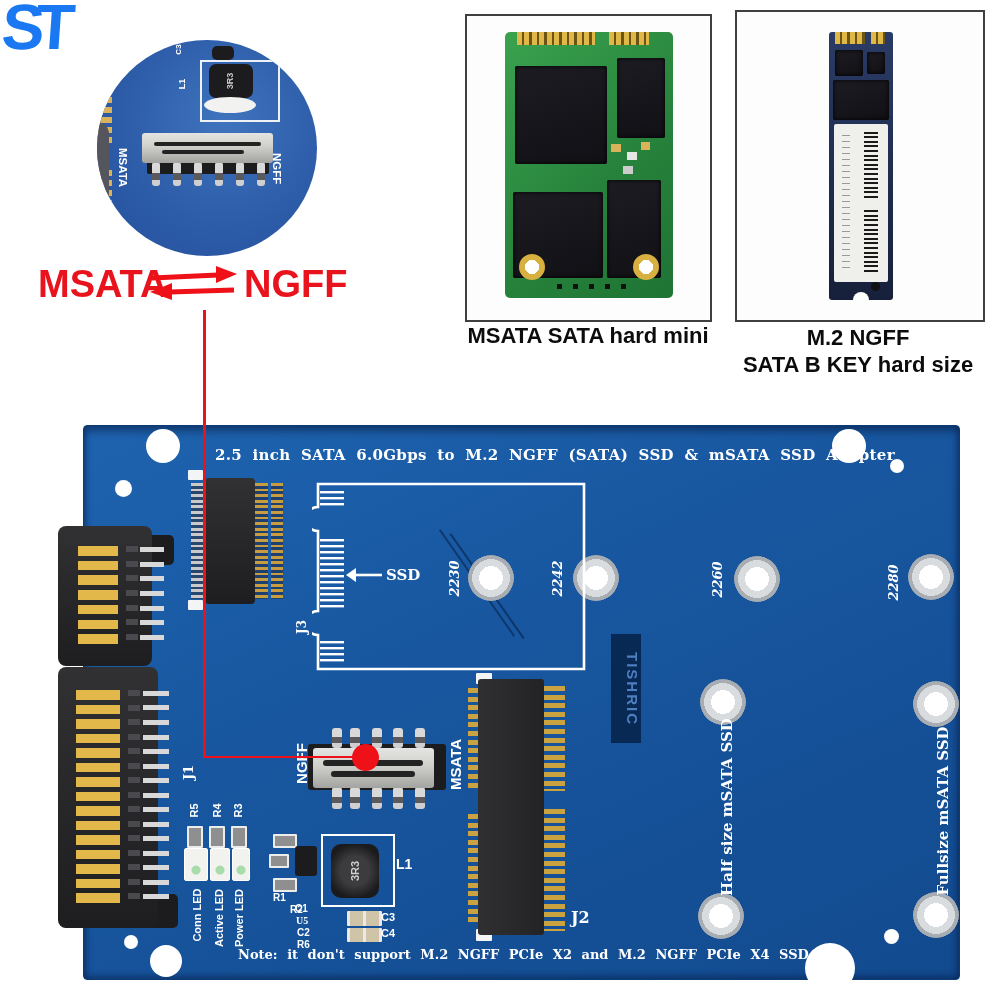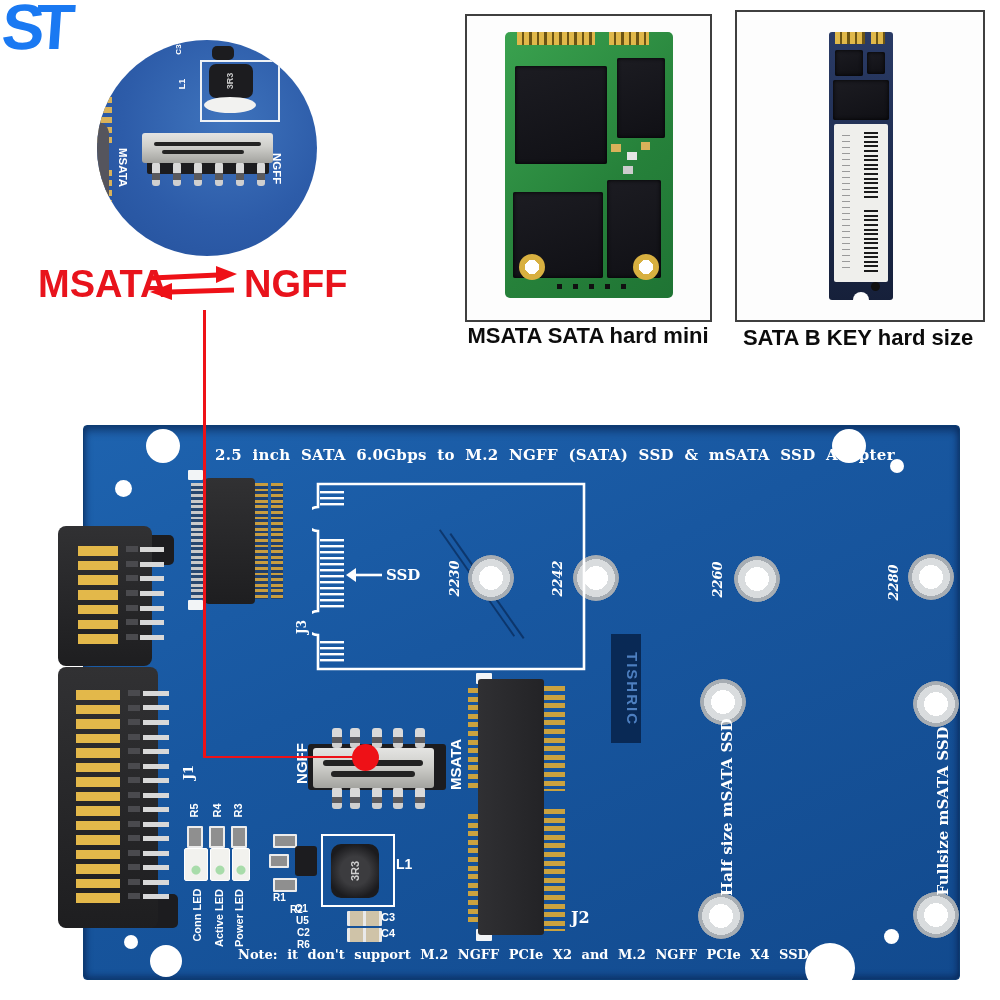--- a/index.html
+++ b/index.html
@@ -137,20 +137,21 @@
       <div class="abs label-white" style="left:5px;top:92px;width:54px;height:158px;">
         <div class="abs labeltext" style="left:8px;top:10px;width:8px;height:134px;"></div>
         <div class="abs barcode" style="left:30px;top:8px;width:14px;height:66px;"></div>
         <div class="abs barcode" style="left:30px;top:86px;width:14px;height:62px;"></div>
       </div>
       <div class="abs" style="left:42px;top:250px;width:9px;height:9px;background:#111;border-radius:50%;"></div>
       <div class="abs" style="left:24px;top:260px;width:16px;height:16px;background:#fdfdfd;border-radius:50%;"></div>
     </div>
   </div>
   <div class="abs caption" style="left:730px;top:324px;width:256px;">
+    <div>M.2 NGFF</div>
     <div>SATA B KEY hard size</div>
   </div>
 
   <div class="abs board">
 
     <div class="abs silk" style="left:131px;top:20px;font-size:15px;word-spacing:5px;letter-spacing:.3px;white-space:nowrap;">2.5 inch SATA 6.0Gbps to M.2 NGFF (SATA) SSD &amp; mSATA SSD Adapter</div>
 
     <div class="abs trace" style="left:392px;top:92px;width:2px;height:130px;transform:rotate(-35deg);"></div>
     <div class="abs trace" style="left:402px;top:96px;width:2px;height:128px;transform:rotate(-35deg);"></div>
 
@@ -269,21 +270,21 @@
     <div class="abs r90 silk" style="left:102px;top:486px;width:66px;height:12px;font-size:11px;font-family:'Liberation Sans',sans-serif;">Active LED</div>
     <div class="abs r90 silk" style="left:122px;top:486px;width:66px;height:12px;font-size:11px;font-family:'Liberation Sans',sans-serif;">Power LED</div>
 
     <div class="abs resistor" style="left:189px;top:408px;width:20px;height:10px;"></div>
     <div class="abs resistor" style="left:185px;top:428px;width:16px;height:10px;"></div>
     <div class="abs blk" style="left:211px;top:420px;width:22px;height:30px;border-radius:3px;"></div>
     <div class="abs resistor" style="left:189px;top:452px;width:20px;height:10px;"></div>
     <div class="abs silk" style="left:189px;top:466px;font-size:10px;font-family:'Liberation Sans',sans-serif;">R1</div>
     <div class="abs silk" style="left:206px;top:478px;font-size:10px;font-family:'Liberation Sans',sans-serif;">R2</div>
     <div class="abs silk" style="left:211px;top:477px;font-size:10px;font-family:'Liberation Sans',sans-serif;">C1</div>
-    <div class="abs silk" style="left:212px;top:489px;font-size:10px;font-family:Liberation Sans, sans-serif;text-align:center;">U5</div>
+    <div class="abs silk" style="left:212px;top:489px;font-size:10px;font-family:Liberation Serif, serif;text-align:center;">U5</div>
     <div class="abs silk" style="left:213px;top:501px;font-size:10px;font-family:'Liberation Sans',sans-serif;">C2</div>
     <div class="abs silk" style="left:213px;top:513px;font-size:10px;font-family:'Liberation Sans',sans-serif;">R6</div>
 
     <div class="abs whitebox" style="left:237px;top:408px;width:70px;height:69px;border-color:#fff;"></div>
     <div class="abs blk" style="left:247px;top:418px;width:48px;height:54px;border-radius:10px;background:radial-gradient(circle,#3c3c3f 0 40%,#1b1b1e 75%);">
       <div class="abs r90" style="left:11px;top:21px;width:26px;height:12px;font-size:11px;color:#cfcfcf;font-family:'Liberation Sans',sans-serif;">3R3</div>
     </div>
     <div class="abs silk" style="left:312px;top:430px;font-size:14px;font-family:'Liberation Sans',sans-serif;">L1</div>
     <div class="abs cap" style="left:263px;top:485px;width:13px;height:15px;"></div>
     <div class="abs cap" style="left:279px;top:485px;width:13px;height:15px;"></div>

